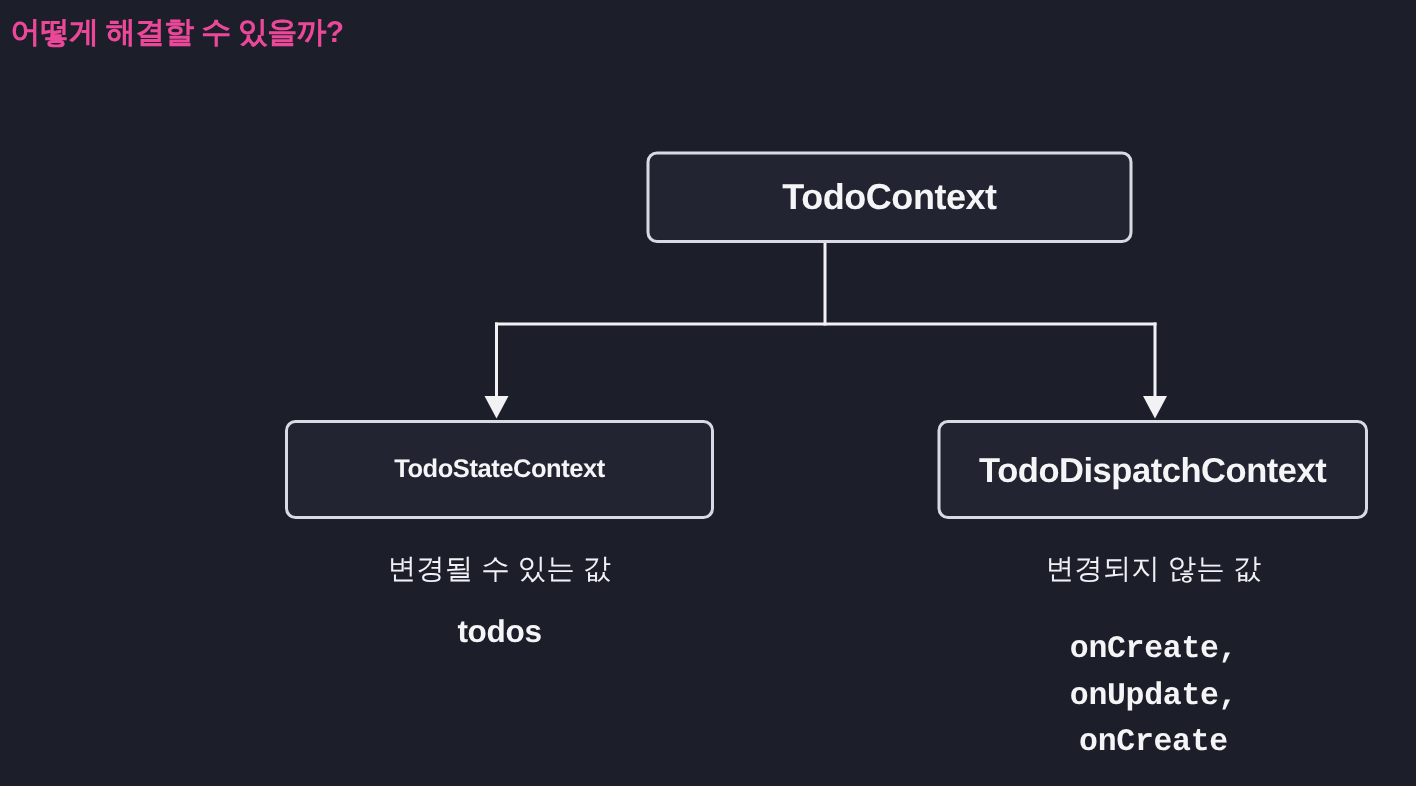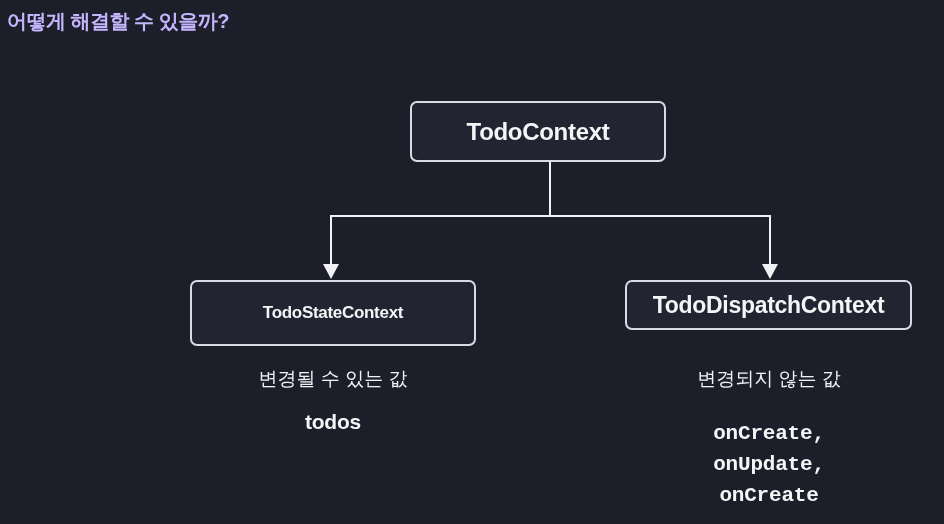--- a/index.html
+++ b/index.html
@@ -21,55 +21,55 @@
     width: 944px;
     height: 524px;
   }
   .slide-title {
     position: absolute;
     left: 7px;
     top: 8px;
     font-size: 20px;
     font-weight: 700;
     letter-spacing: -0.5px;
-    color: #c4b5fd;
+    color: #ec4899;
     white-space: nowrap;
   }
   .node {
     position: absolute;
     box-sizing: border-box;
     background: #222431;
     border: 2px solid #d9dbe4;
     border-radius: 7px;
     display: flex;
     align-items: center;
     justify-content: center;
     font-weight: 700;
     color: #f4f5f7;
     letter-spacing: -0.3px;
   }
   .node-root {
-    left: 410px;
+    left: 431px;
     top: 101px;
-    width: 256px;
+    width: 324px;
     height: 61px;
     font-size: 24px;
   }
   .node-left {
     left: 190px;
     top: 280px;
     width: 286px;
     height: 66px;
     font-size: 17px;
   }
   .node-right {
     left: 625px;
     top: 280px;
     width: 287px;
-    height: 50px;
+    height: 66px;
     font-size: 23px;
   }
   .connectors {
     position: absolute;
     left: 0; top: 0;
     pointer-events: none;
   }
   .caption {
     position: absolute;
     font-size: 19px;

